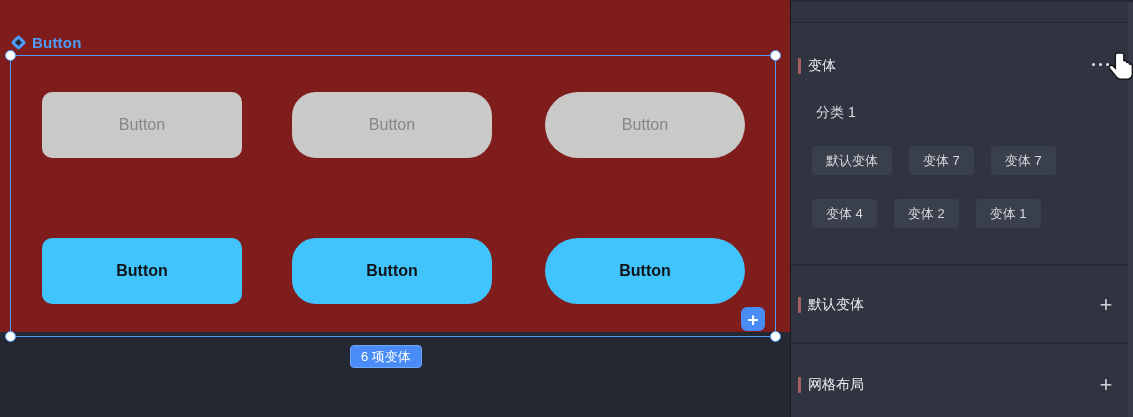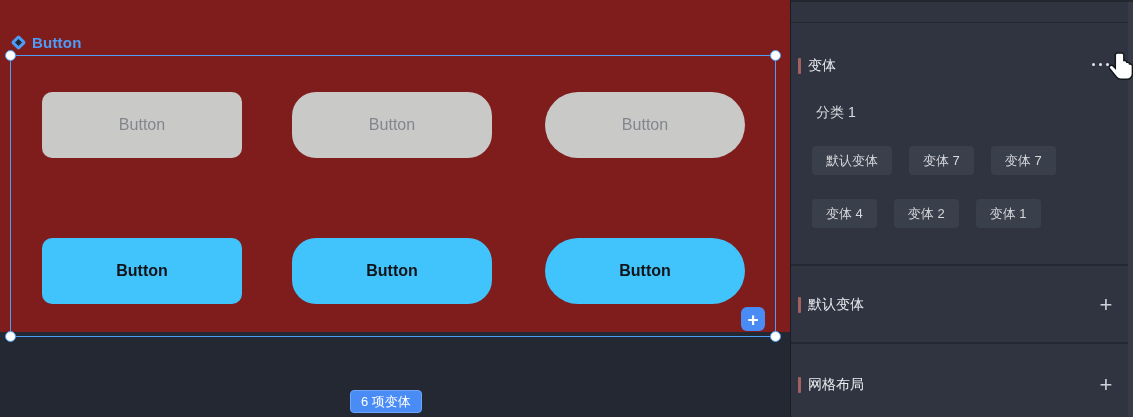--- a/index.html
+++ b/index.html
@@ -21,21 +21,21 @@
 
   .vbtn { position:absolute; width:200px; height:66px; display:flex; align-items:center; justify-content:center; font-size:16px; }
   .vbtn.gray { background:#C9C9C8; color:#83868C; }
   .vbtn.blue { background:#41C3FC; color:#101419; font-weight:600; }
   .r-sm { border-radius:10px; } .r-md { border-radius:24px; } .r-pill { border-radius:33px; }
 
   .add-variant { position:absolute; right:10px; bottom:5px; width:24px; height:24px; background:#4A8CF6; border-radius:6px;
                  display:flex; align-items:center; justify-content:center; color:#fff; font-size:19px; font-weight:700; line-height:1; }
 
   .count-badge { position:absolute; left:350px; top:345px; height:23px; padding:0 10px; background:#4A8CF6; border:1px solid #6FA5F8;
-                 border-radius:4px; color:#ffffff; font-size:13px; display:flex; align-items:center; white-space:nowrap;margin-top:45px; }
+                 border-radius:4px; color:#ffffff; font-size:13px; display:flex; align-items:center; white-space:nowrap; }
 
   
   .panel { position:absolute; left:790px; top:0; width:343px; height:417px; background:#2F3440; border-left:1px solid #191C23; border-top:2px solid #232730; }
   .panel-topstrip { position:absolute; left:0; top:0; width:100%; height:21px; border-bottom:1px solid #232832; }
   .divider { position:absolute; left:0; width:100%; height:2px; background:#232832; }
   .d2 { top:262px; } .d3 { top:340px; }
 
   .sec-head { position:absolute; left:7px; display:flex; align-items:center; gap:7px; height:20px; }
   .sec-bar { width:3px; height:16px; background:#A4605F; border-radius:1px; }
   .sec-title { color:#E9EBEE; font-size:14px; }

